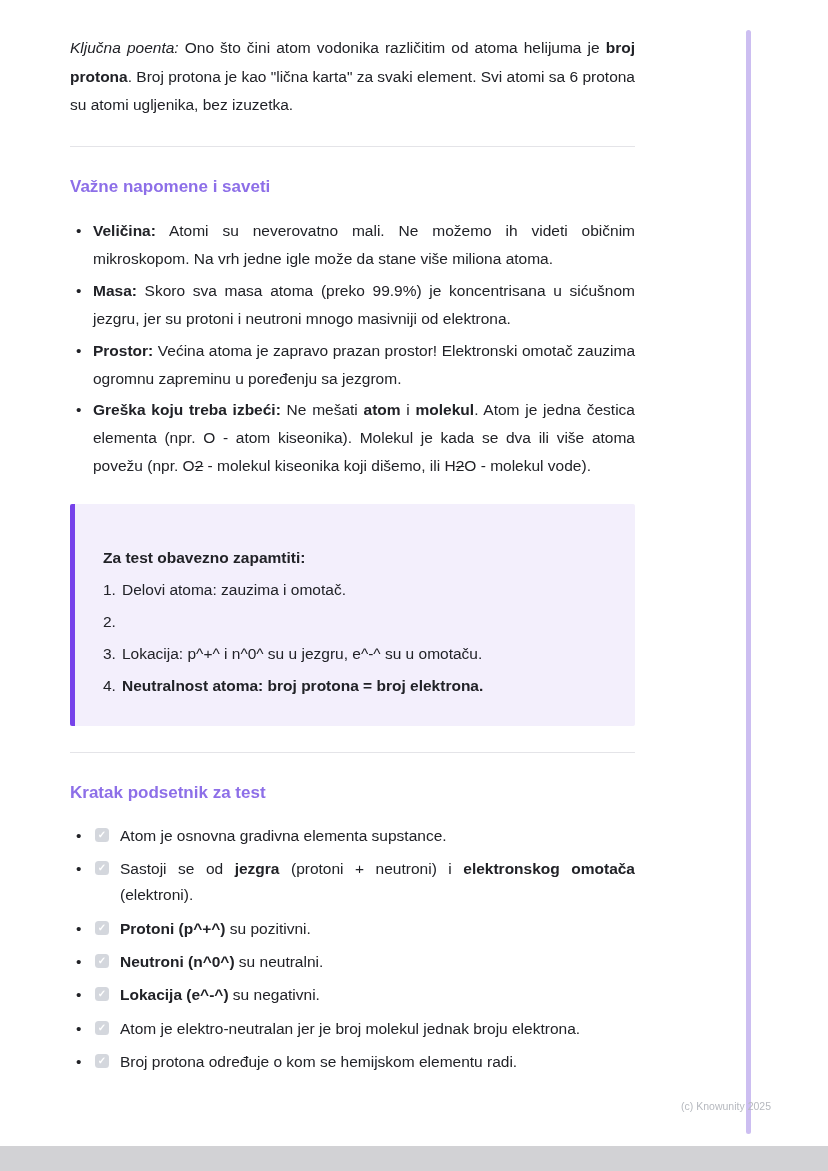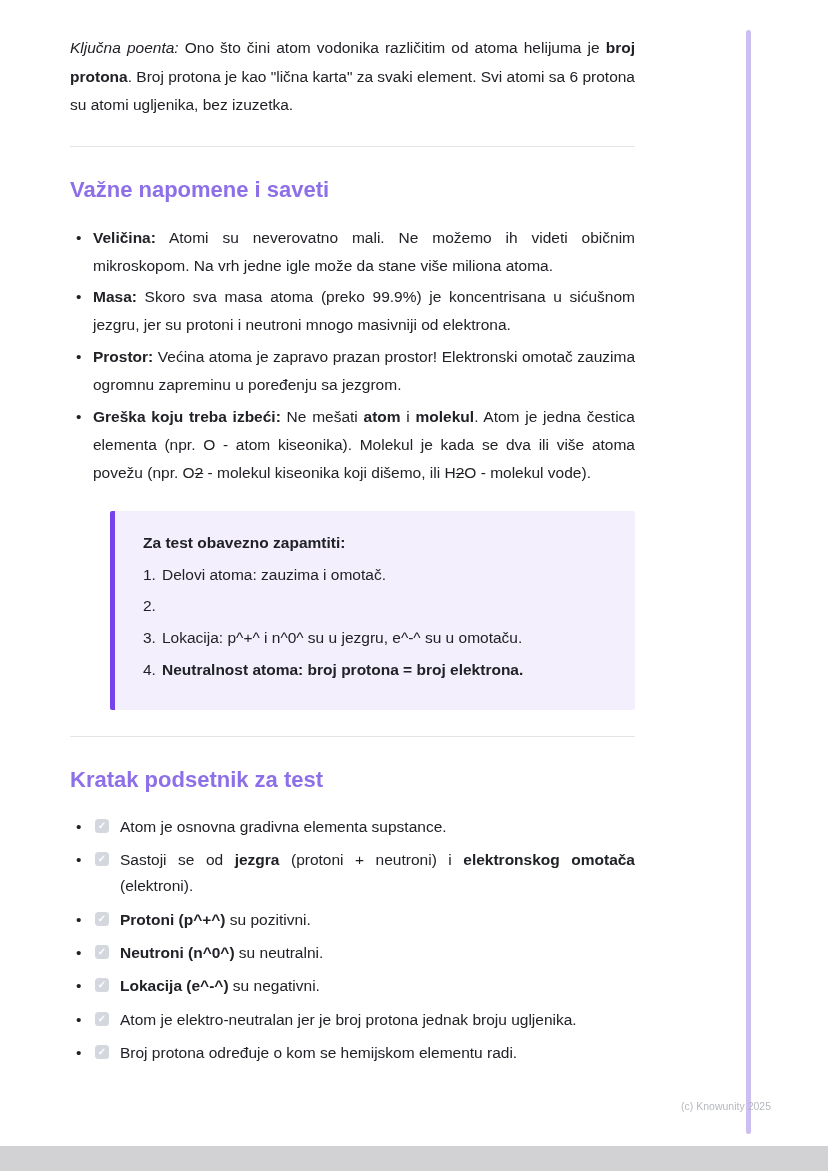--- a/index.html
+++ b/index.html
@@ -23,21 +23,21 @@
   .bold   { font-weight: 700; }
   .strike { text-decoration: line-through; }
   .para   { text-align: justify; }
   hr.divider {
     border: none;
     border-top: 1px solid #e4e4e8;
     margin: 26px 0 0 0;
   }
   h2.section-title {
     color: #8d6fe8;
-    font-size: 22px;
+    font-size: 17px;
     font-weight: 700;
     line-height: 1.3;
     margin: 29px 0 19px 0;
   }
   ul.bullets { list-style: none; }
   ul.bullets > li {
     position: relative;
     padding-left: 23px;
     margin-bottom: 4px;
     text-align: justify;
@@ -48,23 +48,22 @@
     position: absolute;
     left: 6px;
     top: 0;
     color: #212227;
   }
   .callout {
     margin-top: 24px;
     background: #f3effc;
     border-left: 5px solid #7642ea;
     border-radius: 2px;
-    padding: 18px 28px 26px 28px;
+    padding: 40px 28px 26px 28px;
     line-height: 1.8;
-    margin-left: 40px;
   }
   .callout-title { font-weight: 700; }
   ol.callout-list { list-style: none; margin-top: 2px; }
   ol.callout-list > li { margin-top: 4px; display: flex; }
   .callout-num { min-width: 19px; flex: none; }
   ul.checklist { list-style: none; margin-top: 2px; }
   ul.checklist > li {
     position: relative;
     padding-left: 50px;
     margin-bottom: 7px;
@@ -159,21 +158,21 @@
   <hr class="divider">
 
   <h2 class="section-title">Kratak podsetnik za test</h2>
 
   <ul class="checklist">
     <li><span class="checkbox"><span>✓</span></span><span>Atom je osnovna gradivna elementa supstance.</span></li>
     <li><span class="checkbox"><span>✓</span></span><span>Sastoji se od </span><span class="bold">jezgra</span><span> (protoni + neutroni) i </span><span class="bold">elektronskog omotača</span><span> (elektroni).</span></li>
     <li><span class="checkbox"><span>✓</span></span><span class="bold">Protoni (p^+^)</span><span> su pozitivni.</span></li>
     <li><span class="checkbox"><span>✓</span></span><span class="bold">Neutroni (n^0^)</span><span> su neutralni.</span></li>
     <li><span class="checkbox"><span>✓</span></span><span class="bold">Lokacija (e^-^)</span><span> su negativni.</span></li>
-    <li><span class="checkbox"><span>✓</span></span><span>Atom je elektro-neutralan jer je broj protona jednak broju ugljenika.</span></li>
+    <li><span class="checkbox"><span>✓</span></span><span>Atom je elektro-neutralan jer je broj molekul jednak broju elektrona.</span></li>
     <li><span class="checkbox"><span>✓</span></span><span>Broj protona određuje o kom se hemijskom elementu radi.</span></li>
   </ul>
 
 </div>
 
 <div class="scrollbar-thumb"></div>
 
 <div class="footer-credit">(c) Knowunity 2025</div>
 
 <div class="bottom-bar"></div>

